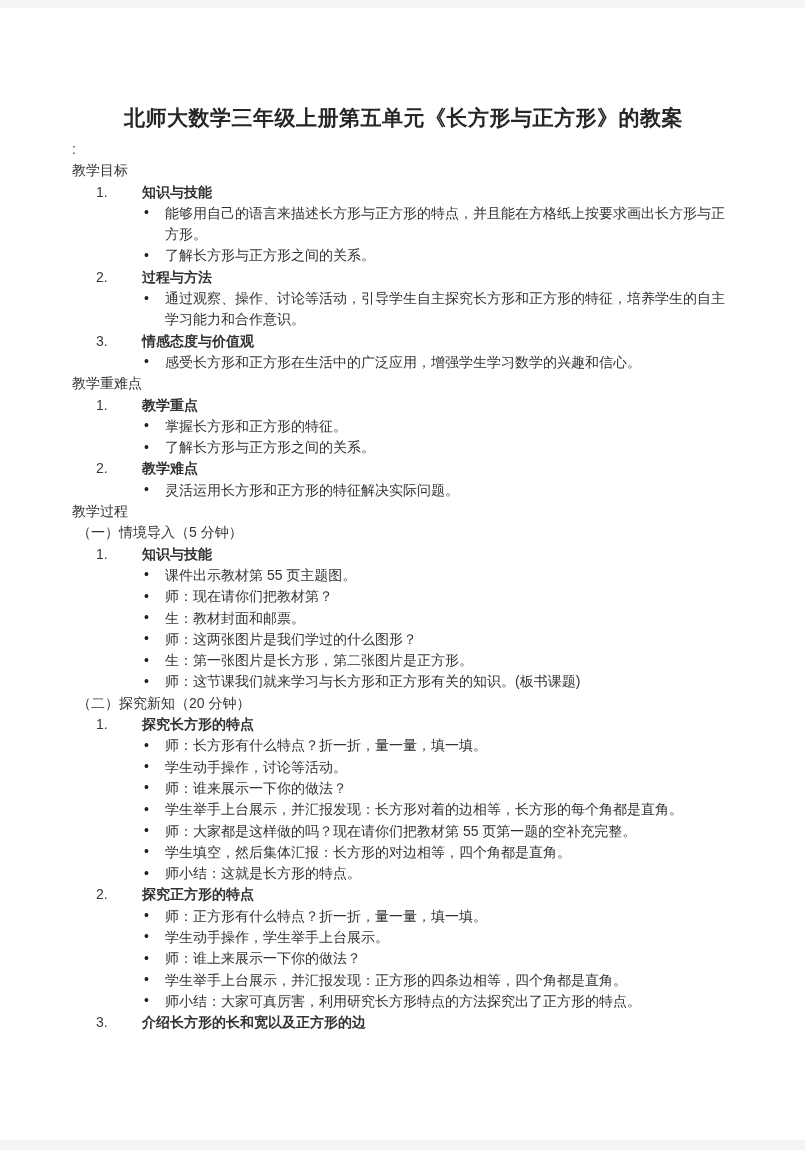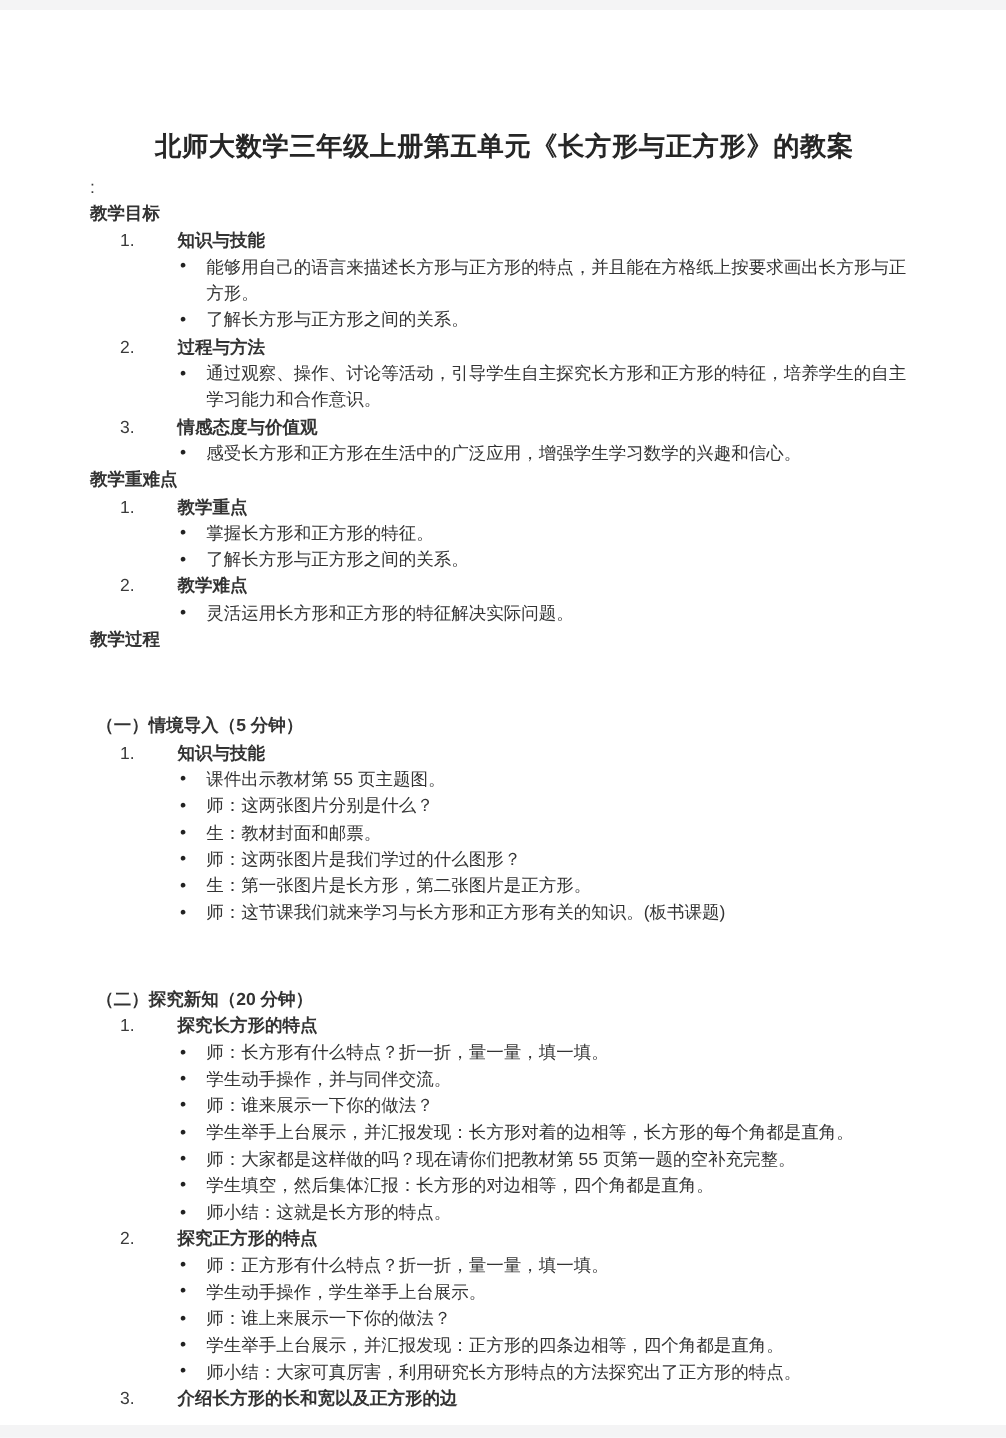--- a/index.html
+++ b/index.html
@@ -37,22 +37,22 @@
     color: #262626;
     letter-spacing: 0.5px;
   }
   .doc-body {
     font-size: 14px;
     line-height: 21.3px;
     color: #333333;
   }
   .line { position: relative; }
   .line.colon { color: #3a3a3a; }
-  .line.heading { font-weight: 700; }
-  .line.section { font-weight: 700; padding-left: 5px; margin-top: 48px; }
+  .line.heading { font-weight: 400; }
+  .line.section { font-weight: 400; padding-left: 5px; }
   .line.numbered { padding-left: 50px; }
   .line.numbered .text { font-weight: 700; margin-left: 20px; }
   .line.numbered .marker {
     position: absolute;
     left: 24px;
     top: 0;
     font-weight: 400;
     color: #3a3a3a;
   }
   .line.bullet { padding-left: 93px; }
@@ -83,29 +83,29 @@
         <div class="line heading"><span class="text">教学重难点</span></div>
         <div class="line numbered"><span class="marker">1.</span><span class="text">教学重点</span></div>
         <div class="line bullet"><span class="marker">•</span><span class="text">掌握长方形和正方形的特征。</span></div>
         <div class="line bullet"><span class="marker">•</span><span class="text">了解长方形与正方形之间的关系。</span></div>
         <div class="line numbered"><span class="marker">2.</span><span class="text">教学难点</span></div>
         <div class="line bullet"><span class="marker">•</span><span class="text">灵活运用长方形和正方形的特征解决实际问题。</span></div>
         <div class="line heading"><span class="text">教学过程</span></div>
         <div class="line section"><span class="text">（一）情境导入（5 分钟）</span></div>
         <div class="line numbered"><span class="marker">1.</span><span class="text">知识与技能</span></div>
         <div class="line bullet"><span class="marker">•</span><span class="text">课件出示教材第 55 页主题图。</span></div>
-        <div class="line bullet"><span class="marker">•</span><span class="text">师：这两张图片分别是什么？</span></div>
+        <div class="line bullet"><span class="marker">•</span><span class="text">师：现在请你们把教材第？</span></div>
         <div class="line bullet"><span class="marker">•</span><span class="text">生：教材封面和邮票。</span></div>
         <div class="line bullet"><span class="marker">•</span><span class="text">师：这两张图片是我们学过的什么图形？</span></div>
         <div class="line bullet"><span class="marker">•</span><span class="text">生：第一张图片是长方形，第二张图片是正方形。</span></div>
         <div class="line bullet"><span class="marker">•</span><span class="text">师：这节课我们就来学习与长方形和正方形有关的知识。(板书课题)</span></div>
         <div class="line section"><span class="text">（二）探究新知（20 分钟）</span></div>
         <div class="line numbered"><span class="marker">1.</span><span class="text">探究长方形的特点</span></div>
         <div class="line bullet"><span class="marker">•</span><span class="text">师：长方形有什么特点？折一折，量一量，填一填。</span></div>
-        <div class="line bullet"><span class="marker">•</span><span class="text">学生动手操作，并与同伴交流。</span></div>
+        <div class="line bullet"><span class="marker">•</span><span class="text">学生动手操作，讨论等活动。</span></div>
         <div class="line bullet"><span class="marker">•</span><span class="text">师：谁来展示一下你的做法？</span></div>
         <div class="line bullet"><span class="marker">•</span><span class="text">学生举手上台展示，并汇报发现：长方形对着的边相等，长方形的每个角都是直角。</span></div>
         <div class="line bullet"><span class="marker">•</span><span class="text">师：大家都是这样做的吗？现在请你们把教材第 55 页第一题的空补充完整。</span></div>
         <div class="line bullet"><span class="marker">•</span><span class="text">学生填空，然后集体汇报：长方形的对边相等，四个角都是直角。</span></div>
         <div class="line bullet"><span class="marker">•</span><span class="text">师小结：这就是长方形的特点。</span></div>
         <div class="line numbered"><span class="marker">2.</span><span class="text">探究正方形的特点</span></div>
         <div class="line bullet"><span class="marker">•</span><span class="text">师：正方形有什么特点？折一折，量一量，填一填。</span></div>
         <div class="line bullet"><span class="marker">•</span><span class="text">学生动手操作，学生举手上台展示。</span></div>
         <div class="line bullet"><span class="marker">•</span><span class="text">师：谁上来展示一下你的做法？</span></div>
         <div class="line bullet"><span class="marker">•</span><span class="text">学生举手上台展示，并汇报发现：正方形的四条边相等，四个角都是直角。</span></div>

